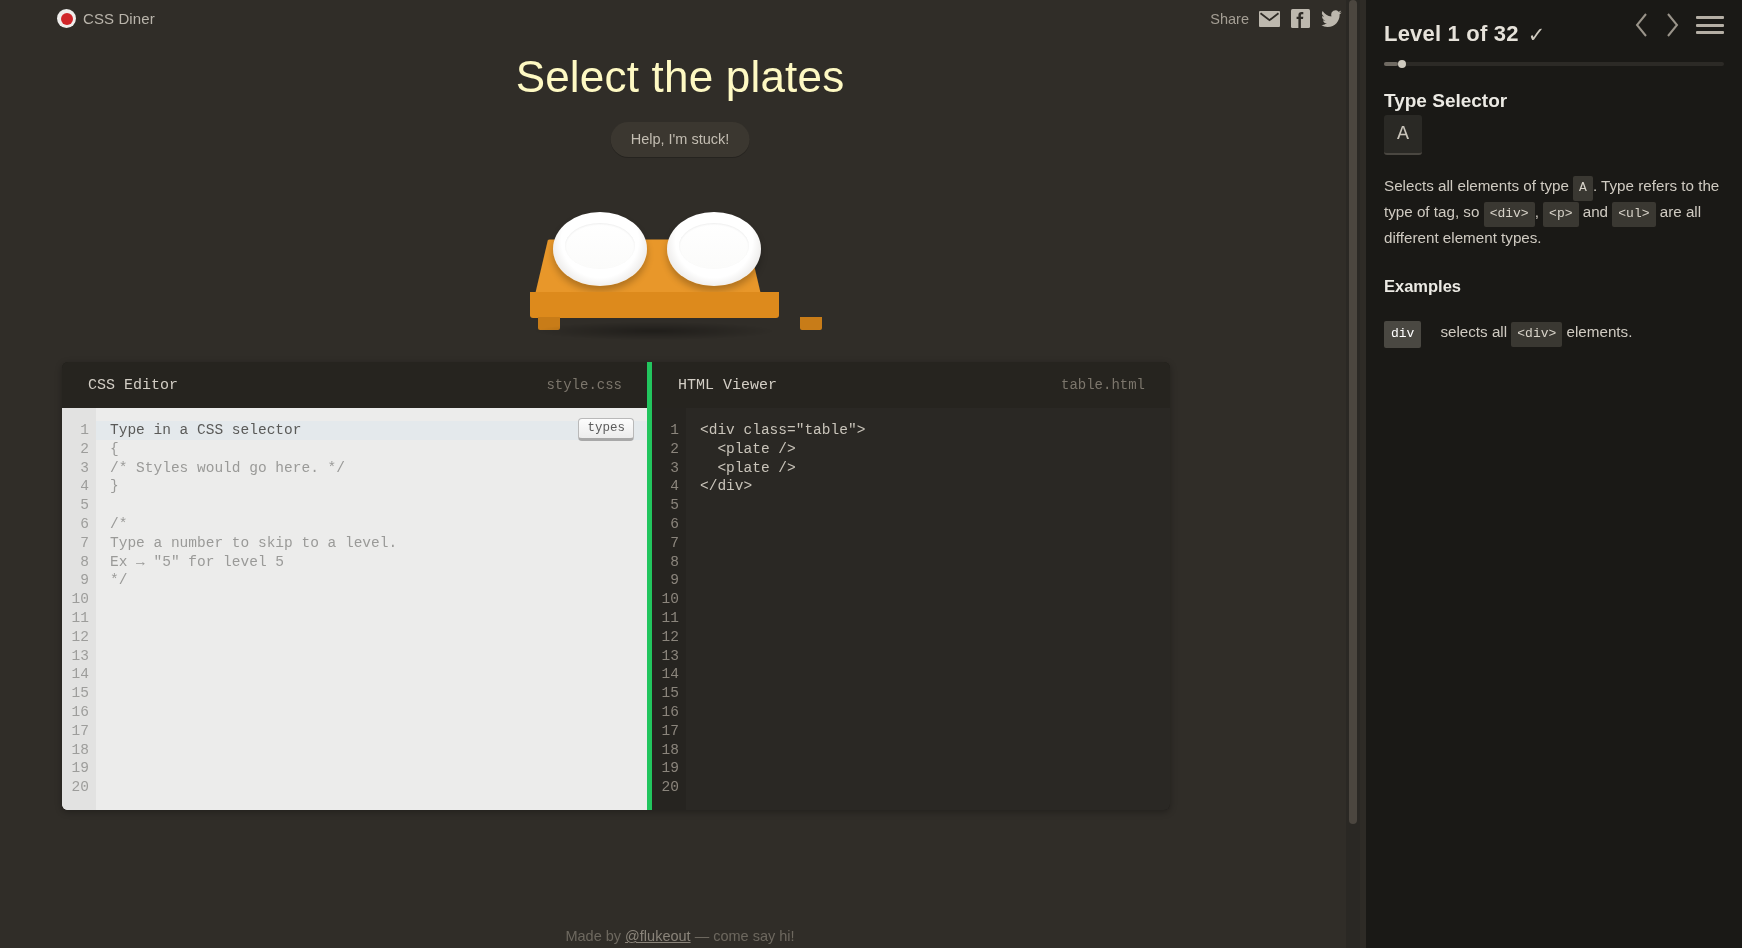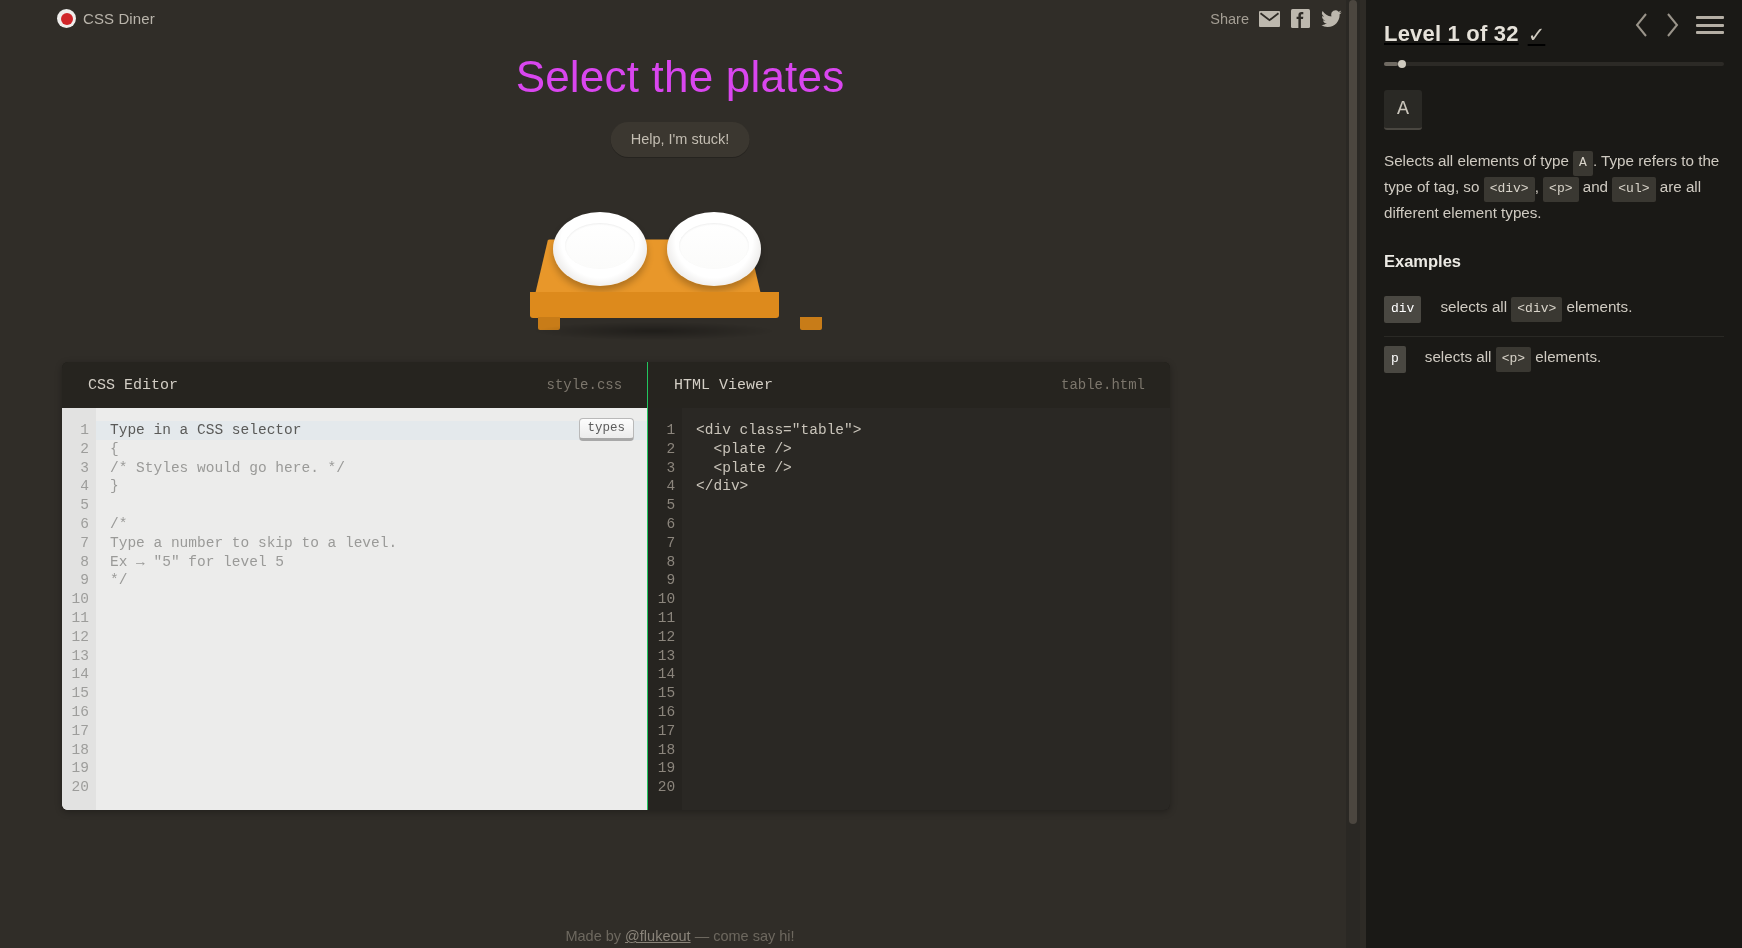--- a/index.html
+++ b/index.html
@@ -51,21 +51,21 @@
     display: flex; align-items: center; justify-content: center;
     color: #2e2b26;
   }
   .share-ico svg { display: block; }
 
   
   .heading {
     position: absolute; left: 0; top: 52px; width: 1360px;
     text-align: center;
     font-size: 44px; font-weight: 400;
-    color: #d946ef;
+    color: #fef9c3;
     letter-spacing: .2px;
   }
   .help-btn {
     position: absolute; left: 50%; top: 122px; transform: translateX(-50%);
     background: #3b3730; border: none; border-radius: 18px;
     color: #c3bdb2; font-size: 14.5px;
     padding: 9px 20px 10px;
     font-family: "Liberation Sans", sans-serif;
     cursor: pointer;
     box-shadow: 0 1px 0 rgba(0,0,0,.22);
@@ -123,21 +123,21 @@
     position: absolute; left: 62px; top: 362px;
     width: 1108px; height: 448px;
     background: #1f1e1b;
     border-radius: 6px;
     box-shadow: 0 2px 7px rgba(0,0,0,.3);
     display: flex;
     overflow: hidden;
   }
   .panel { position: relative; height: 448px; }
   .panel-css { width: 620px; }
-  .panel-html { width: 554px; border-left: 1px solid #22c55e; }
+  .panel-html { width: 554px; border-left: 5px solid #22c55e; }
 
   .panel-head {
     height: 46px;
     display: flex; align-items: center; justify-content: space-between;
     padding: 0 25px 0 26px;
     font-family: "Liberation Mono", monospace;
     background: #26241f;
   }
   .panel-title { color: #d3cec5; font-size: 15px; }
   .panel-file { color: #7c766c; font-size: 14px; }
@@ -212,21 +212,20 @@
     width: 376px; height: 948px;
     background: #1a1916;
     padding: 0 18px;
     overflow: hidden;
   }
   .sb-head {
     position: relative;
     height: 62px;
     display: flex; align-items: center;
     padding-top: 6px;
-    text-decoration: underline;
   }
   .sb-level {
     color: #e6e2da; font-size: 22px; font-weight: bold;
     letter-spacing: .2px;
   }
   .sb-check {
     margin-left: 9px; color: #cfcabf; font-size: 21px; line-height: 1;
   }
   .sb-nav {
     position: absolute; right: 0; top: 12px;
@@ -460,25 +459,25 @@
           </span>
       </div>
     </div>
 
     <div class="sb-progress">
         <i style="width: 13.6px;"></i>
         <b></b>
       </div>
 
     <div class="sb-body">
+      <div class="sb-h2">Type Selector</div>
       <div class="sb-selector">A</div>
 
       <div class="sb-para"><span>Selects all elements of type </span><span class="chip">A</span><span>. Type refers to the type of tag, so </span><span class="chip">&lt;div&gt;</span><span>, </span><span class="chip">&lt;p&gt;</span><span> and </span><span class="chip">&lt;ul&gt;</span><span> are all different element types.</span></div>
 
       <div class="sb-h3">Examples</div>
 
       <div class="example"><span class="chip-sel">div</span><span>selects all </span><span class="chip">&lt;div&gt;</span><span> elements.</span></div>
 
-      <div class="example"><span class="chip-sel">p</span><span>selects all </span><span class="chip">&lt;p&gt;</span><span> elements.</span></div>
     </div>
 
   </div>
 </div>
 
 </body></html>

